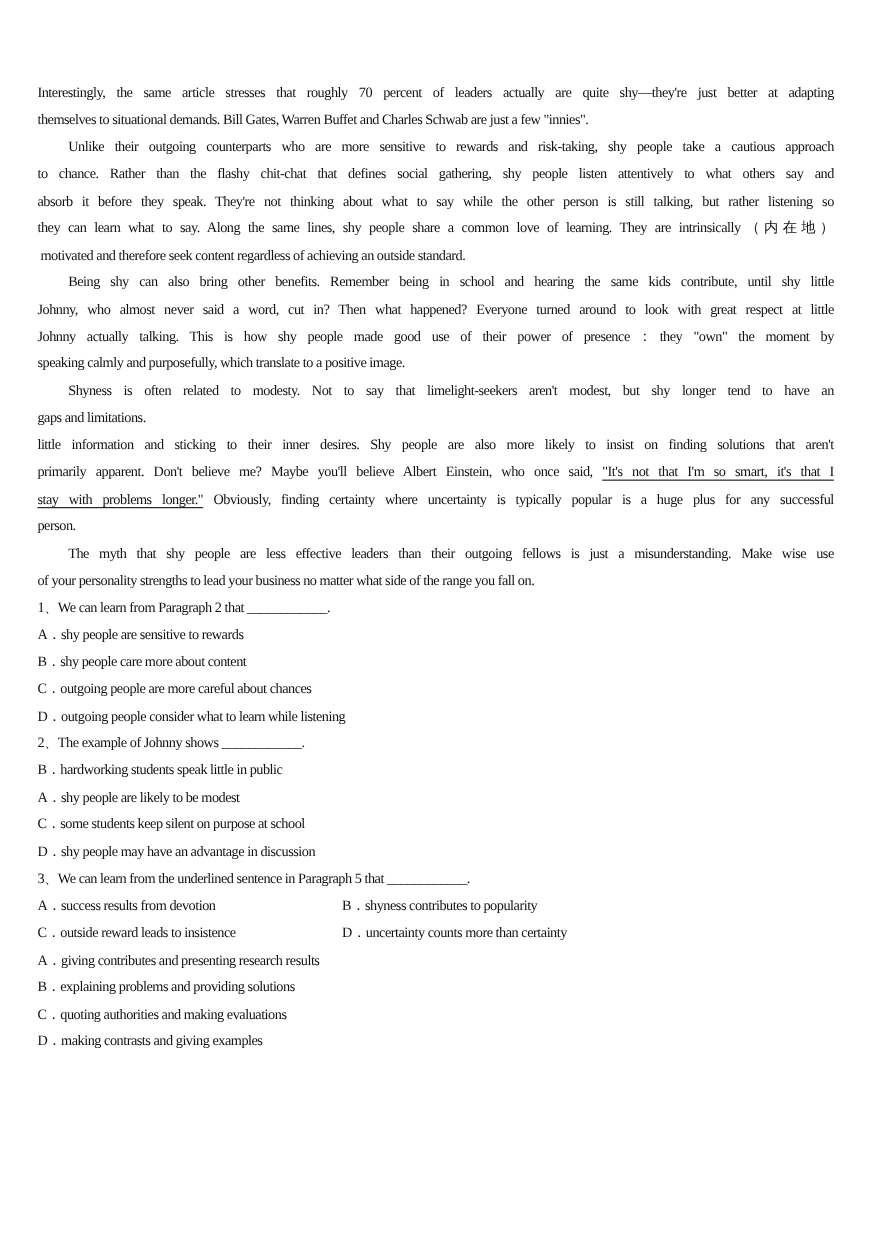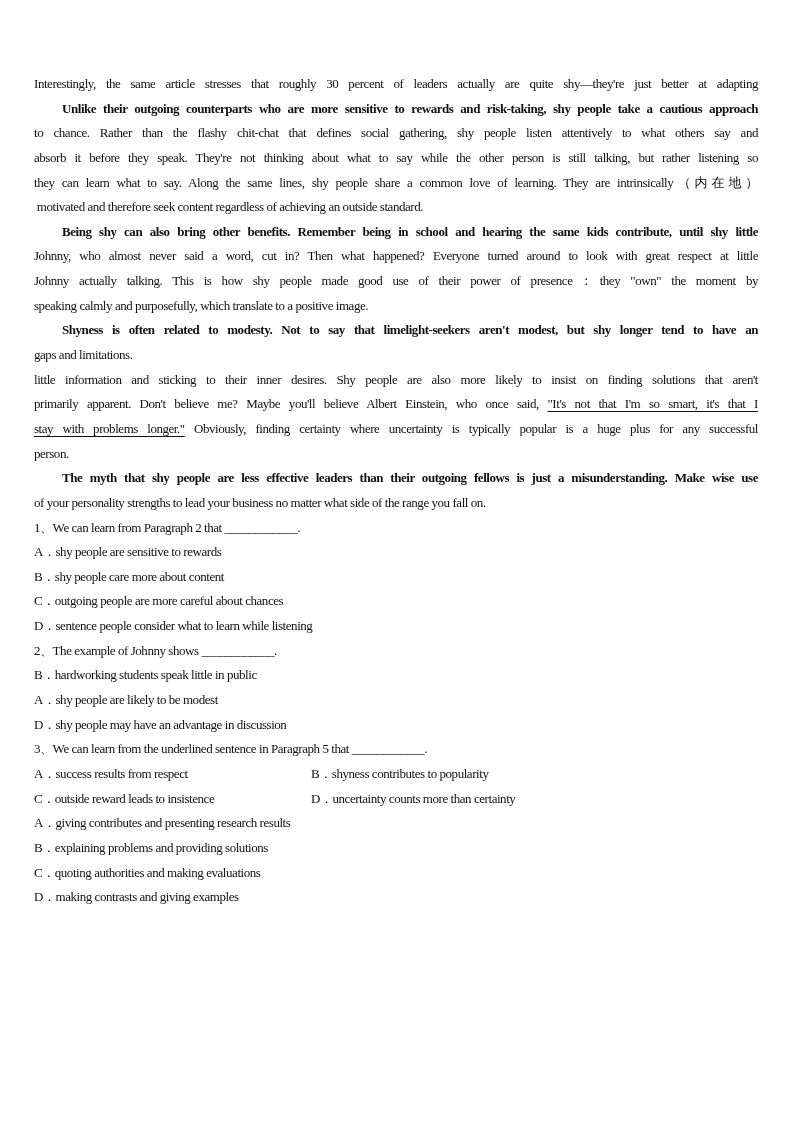--- a/index.html
+++ b/index.html
@@ -25,38 +25,38 @@
     line-height: 24.65px;
     white-space: nowrap;
     text-align: left;
   }
   .line.just {
     text-align: justify;
     text-align-last: justify;
   }
   .line.ind {
     padding-left: 28px;
-    font-weight: bold;
   }
   .ul {
     text-decoration: underline;
     text-underline-offset: 3px;
   }
   .optrow .col1 {
     display: inline-block;
     width: 277px;
   }
 </style>
 </head>
 <body>
 
 <div class="content">
   <div>
       <div>
-        <div class="line just"><span>Interestingly, the same article stresses that roughly 30 percent of leaders actually are quite shy—they're just better at adapting</span></div>
+        <div class="line just"><span>Interestingly, the same article stresses that roughly 70 percent of leaders actually are quite shy—they're just better at adapting</span></div>
+        <div class="line"><span>themselves to situational demands. Bill Gates, Warren Buffet and Charles Schwab are just a few "innies".</span></div>
       </div>
       <div>
         <div class="line just ind"><span>Unlike their outgoing counterparts who are more sensitive to rewards and risk-taking, shy people take a cautious approach</span></div>
         <div class="line just"><span>to chance. Rather than the flashy chit-chat that defines social gathering, shy people listen attentively to what others say and</span></div>
         <div class="line just"><span>absorb it before they speak. They're not thinking about what to say while the other person is still talking, but rather listening so</span></div>
         <div class="line just"><span>they can learn what to say. Along the same lines, shy people share a common love of learning. They are intrinsically（内在地）</span></div>
         <div class="line"><span>&nbsp;motivated and therefore seek content regardless of achieving an outside standard.</span></div>
       </div>
       <div>
         <div class="line just ind"><span>Being shy can also bring other benefits. Remember being in school and hearing the same kids contribute, until shy little</span></div>
@@ -78,31 +78,32 @@
         <div class="line just ind"><span>The myth that shy people are less effective leaders than their outgoing fellows is just a misunderstanding. Make wise use</span></div>
         <div class="line"><span>of your personality strengths to lead your business no matter what side of the range you fall on.</span></div>
       </div>
     </div>
   <div>
       <div>
         <div class="line">1、We can learn from Paragraph 2 that ____________.</div>
         <div class="line">A．shy people are sensitive to rewards</div>
         <div class="line">B．shy people care more about content</div>
         <div class="line">C．outgoing people are more careful about chances</div>
-        <div class="line">D．sentence people consider what to learn while listening</div>
+        <div class="line">D．outgoing people consider what to learn while listening</div>
       </div>
       <div>
         <div class="line">2、The example of Johnny shows ____________.</div>
         <div class="line">B．hardworking students speak little in public</div>
         <div class="line">A．shy people are likely to be modest</div>
+        <div class="line">C．some students keep silent on purpose at school</div>
         <div class="line">D．shy people may have an advantage in discussion</div>
       </div>
       <div>
         <div class="line">3、We can learn from the underlined sentence in Paragraph 5 that ____________.</div>
-        <div class="line optrow"><span class="col1">A．success results from respect</span><span>B．shyness contributes to popularity</span></div>
+        <div class="line optrow"><span class="col1">A．success results from devotion</span><span>B．shyness contributes to popularity</span></div>
         <div class="line optrow"><span class="col1">C．outside reward leads to insistence</span><span>D．uncertainty counts more than certainty</span></div>
       </div>
       <div>
         <div class="line">A．giving contributes and presenting research results</div>
         <div class="line">B．explaining problems and providing solutions</div>
         <div class="line">C．quoting authorities and making evaluations</div>
         <div class="line">D．making contrasts and giving examples</div>
       </div>
     </div>
 </div>

